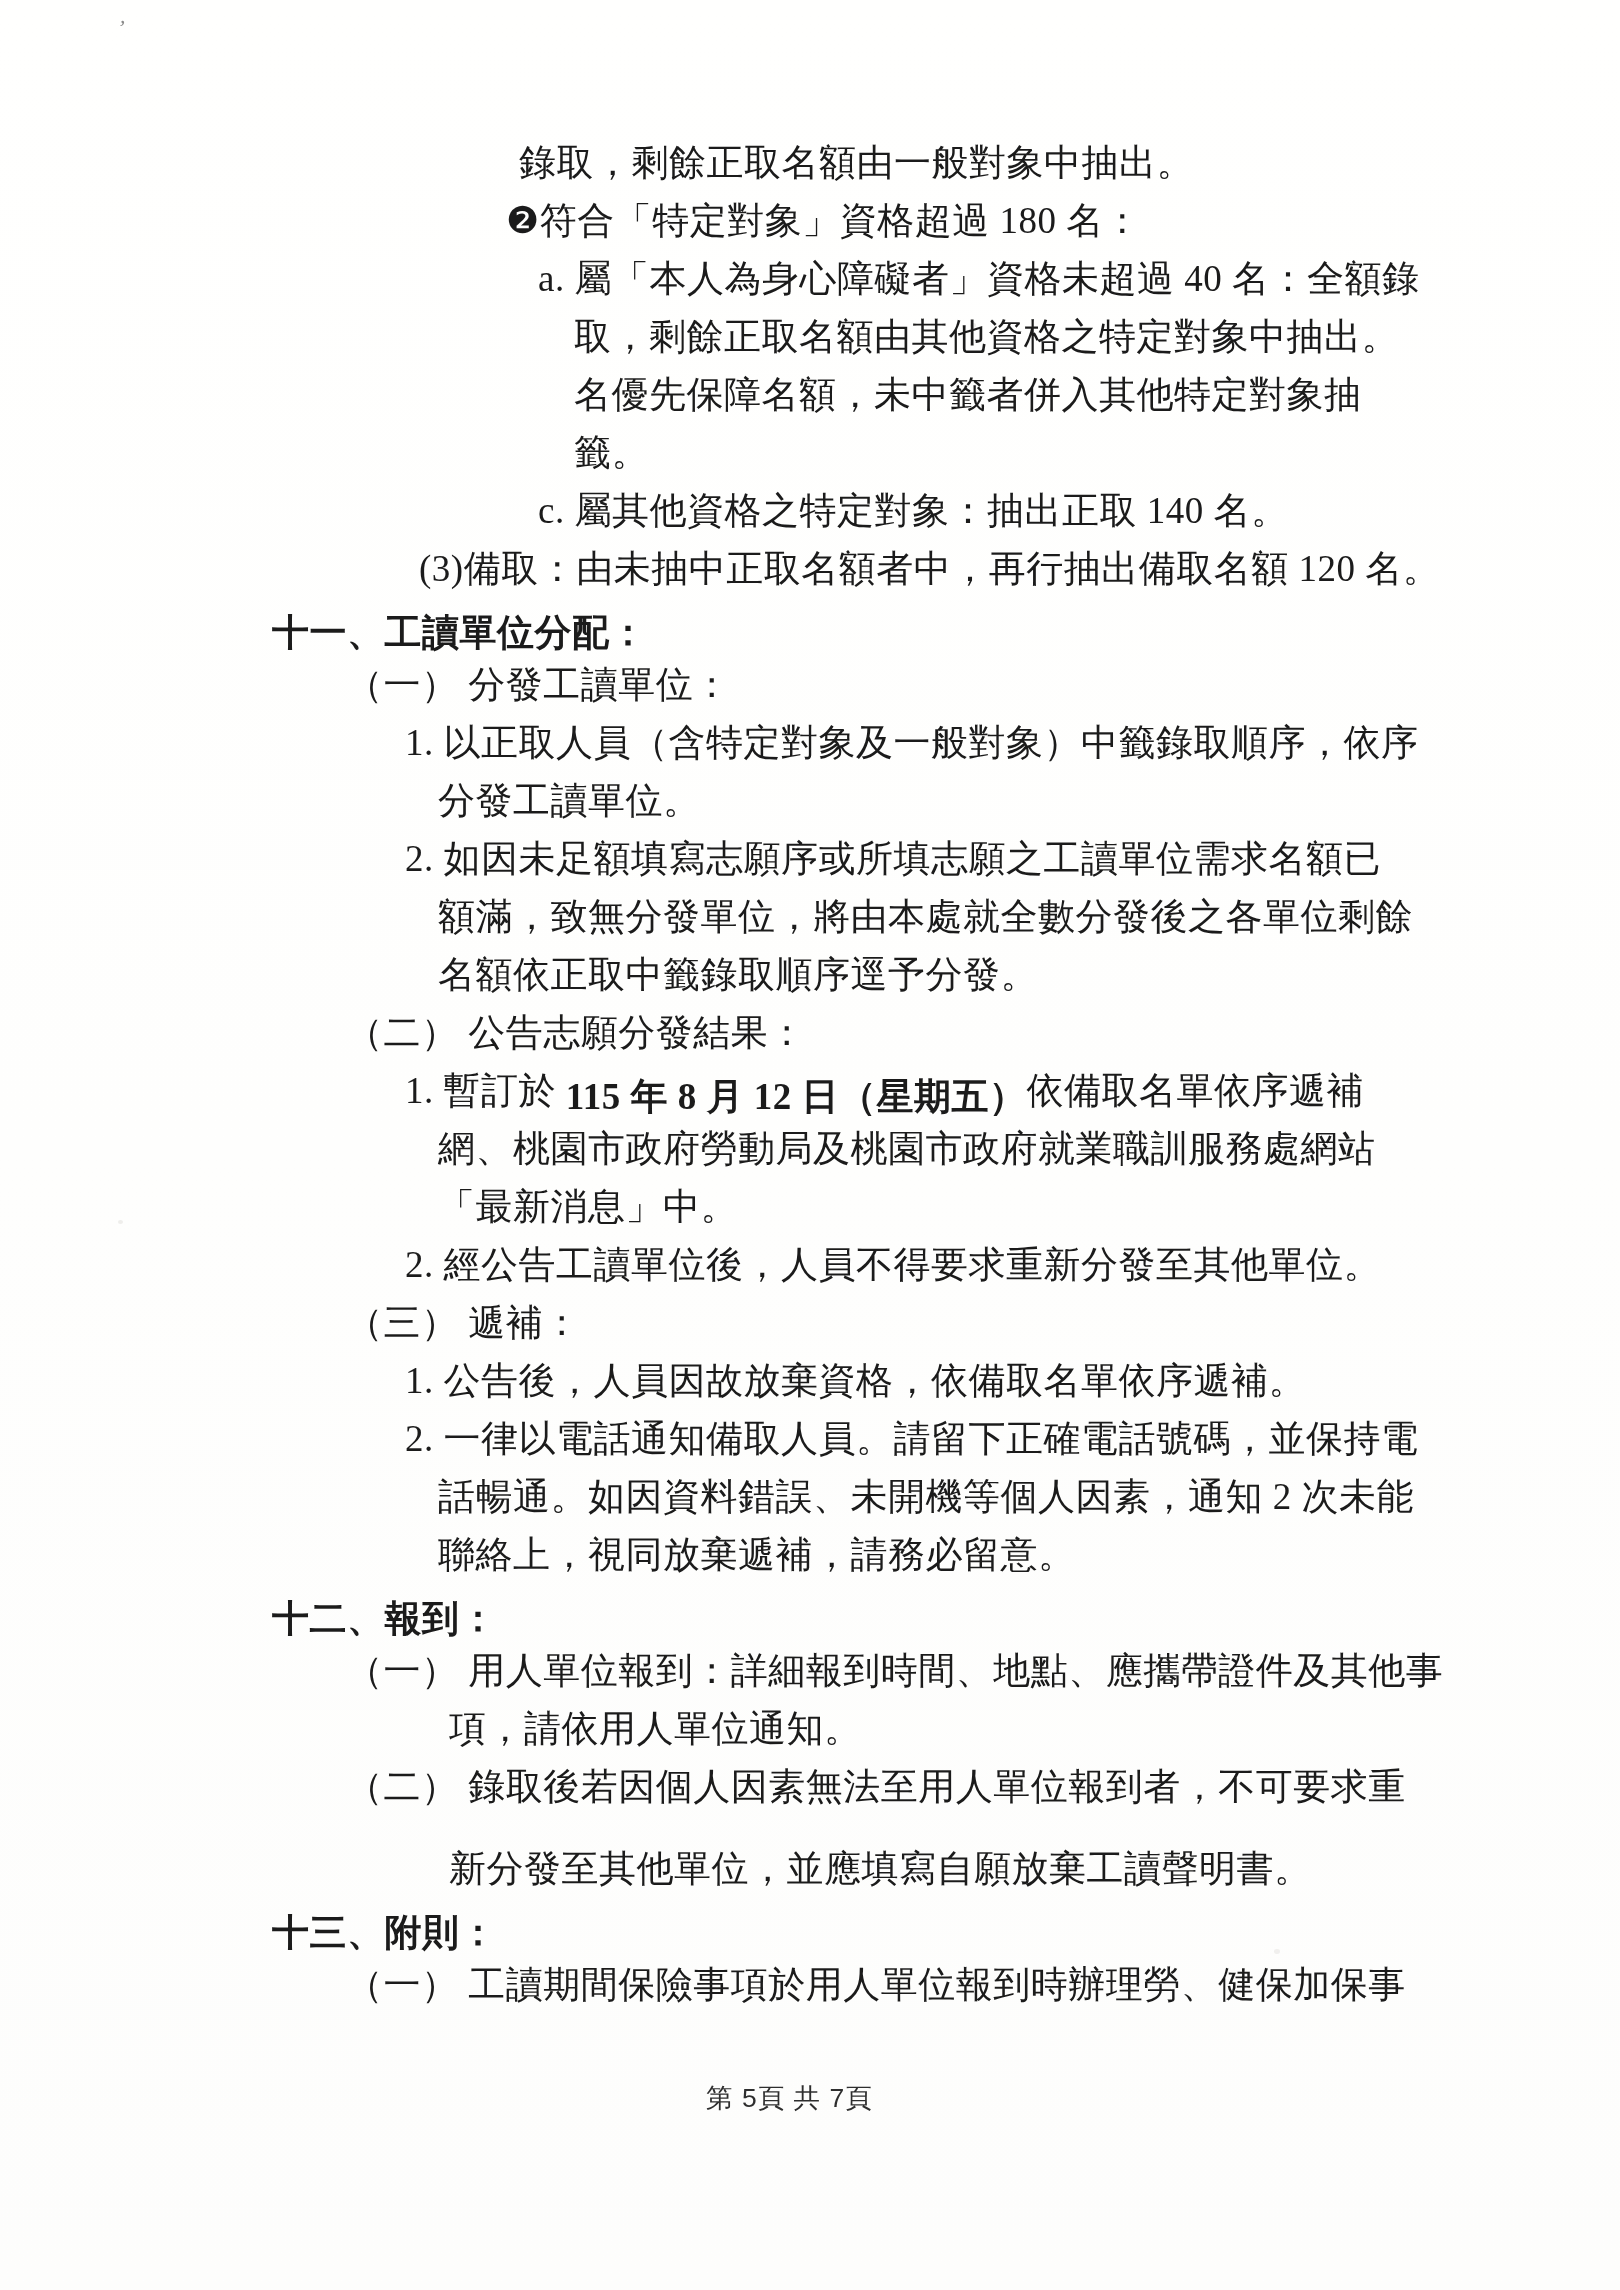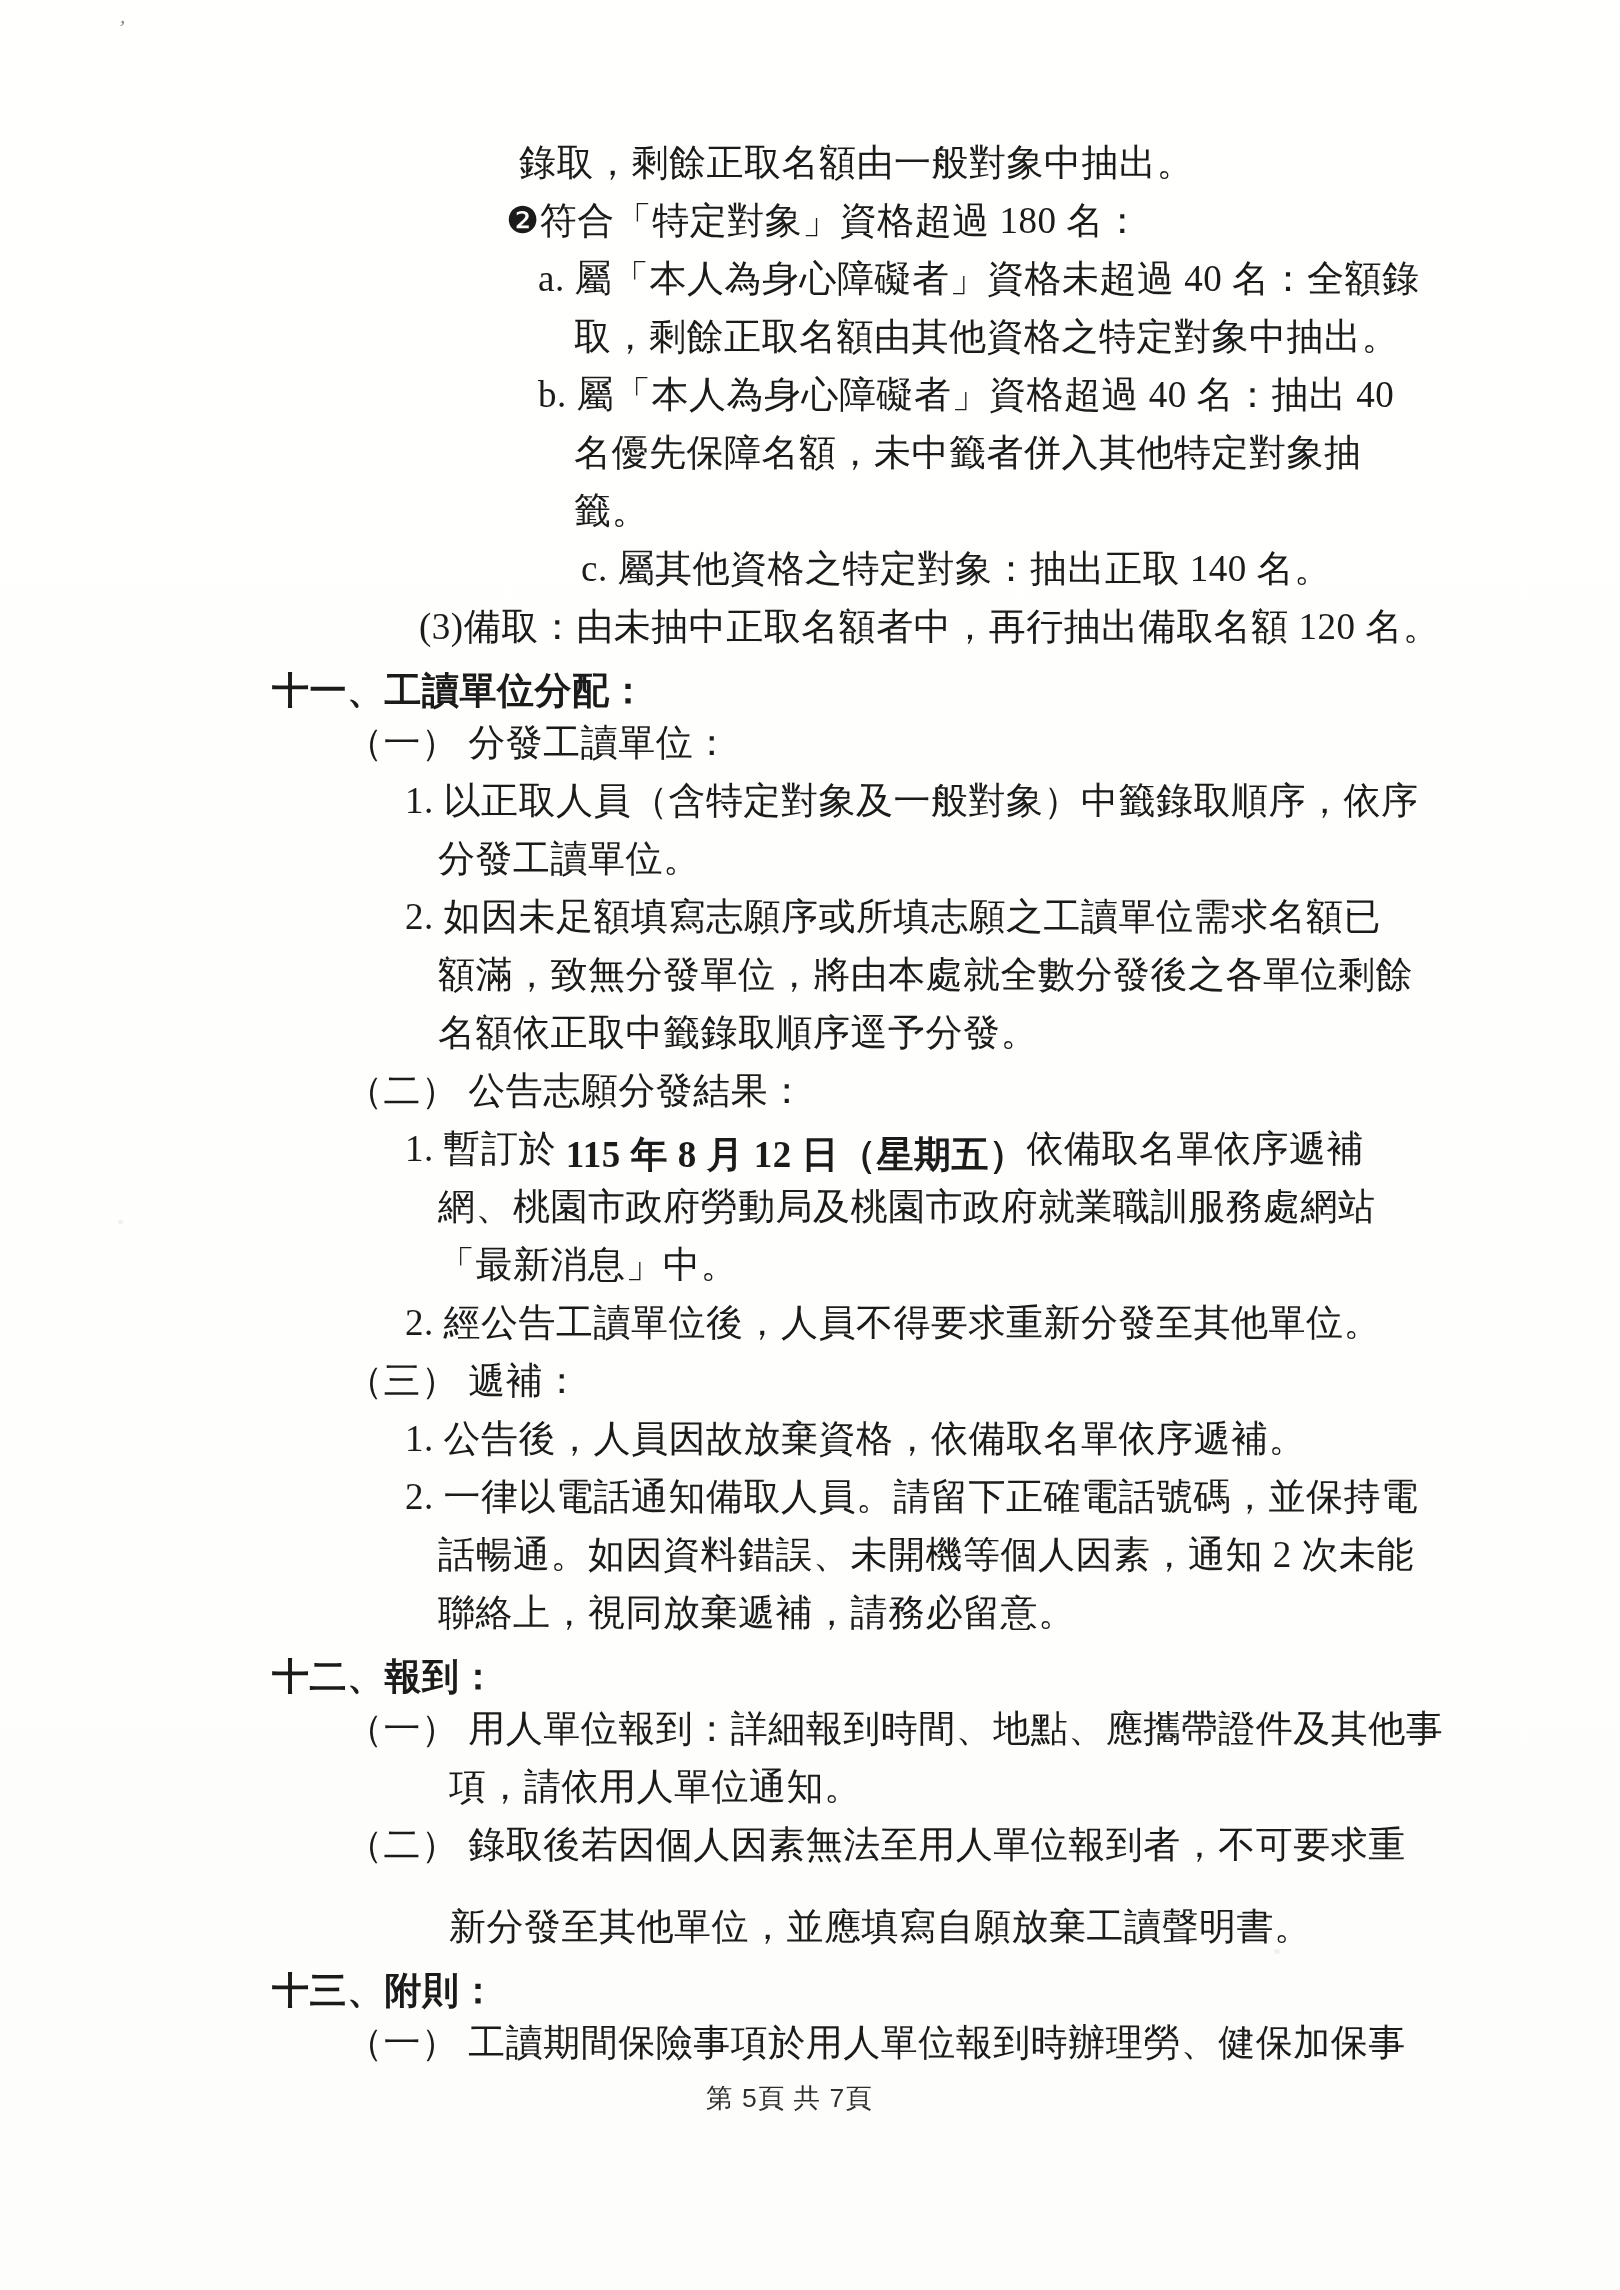--- a/index.html
+++ b/index.html
@@ -60,24 +60,23 @@
   <span class="artifact">’</span>
   <span class="speck s1"></span>
   <span class="speck s2"></span>
   <span class="speck s3"></span>
 
   <div class="doc" id="doc-lines">
       <div class="line" style="padding-left: 519px;"><span class="seg">錄取，剩餘正取名額由一般對象中抽出。</span></div>
       <div class="line" style="padding-left: 506px;"><span class="seg">❷符合「特定對象」資格超過 180 名：</span></div>
       <div class="line" style="padding-left: 538px;"><span class="seg">a. 屬「本人為身心障礙者」資格未超過 40 名：全額錄</span></div>
       <div class="line" style="padding-left: 574px;"><span class="seg">取，剩餘正取名額由其他資格之特定對象中抽出。</span></div>
-      <div class="line" style="padding-left: 538px;"><span class="seg">b. 屬「本人為身心障礙者」資格超過 40 名：抽出 40</span></div>
       <div class="line" style="padding-left: 574px;"><span class="seg">名優先保障名額，未中籤者併入其他特定對象抽</span></div>
       <div class="line" style="padding-left: 574px;"><span class="seg">籤。</span></div>
-      <div class="line" style="padding-left: 538px; margin-left: 43px;"><span class="seg">c. 屬其他資格之特定對象：抽出正取 140 名。</span></div>
+      <div class="line" style="padding-left: 538px;"><span class="seg">c. 屬其他資格之特定對象：抽出正取 140 名。</span></div>
       <div class="line" style="padding-left: 419px;"><span class="seg">(3)備取：由未抽中正取名額者中，再行抽出備取名額 120 名。</span></div>
       <div class="line" style="padding-left: 272px;"><span class="seg bold">十一、工讀單位分配：</span></div>
       <div class="line" style="padding-left: 346px;"><span class="seg">（一） 分發工讀單位：</span></div>
       <div class="line" style="padding-left: 405px;"><span class="seg">1. 以正取人員（含特定對象及一般對象）中籤錄取順序，依序</span></div>
       <div class="line" style="padding-left: 438px;"><span class="seg">分發工讀單位。</span></div>
       <div class="line" style="padding-left: 405px;"><span class="seg">2. 如因未足額填寫志願序或所填志願之工讀單位需求名額已</span></div>
       <div class="line" style="padding-left: 438px;"><span class="seg">額滿，致無分發單位，將由本處就全數分發後之各單位剩餘</span></div>
       <div class="line" style="padding-left: 438px;"><span class="seg">名額依正取中籤錄取順序逕予分發。</span></div>
       <div class="line" style="padding-left: 346px;"><span class="seg">（二） 公告志願分發結果：</span></div>
       <div class="line" style="padding-left: 405px; align-items: center;"><span class="seg">1. 暫訂於 </span><span class="seg bold">115 年 8 月 12 日（星期五）</span><span class="seg">依備取名單依序遞補</span></div>

